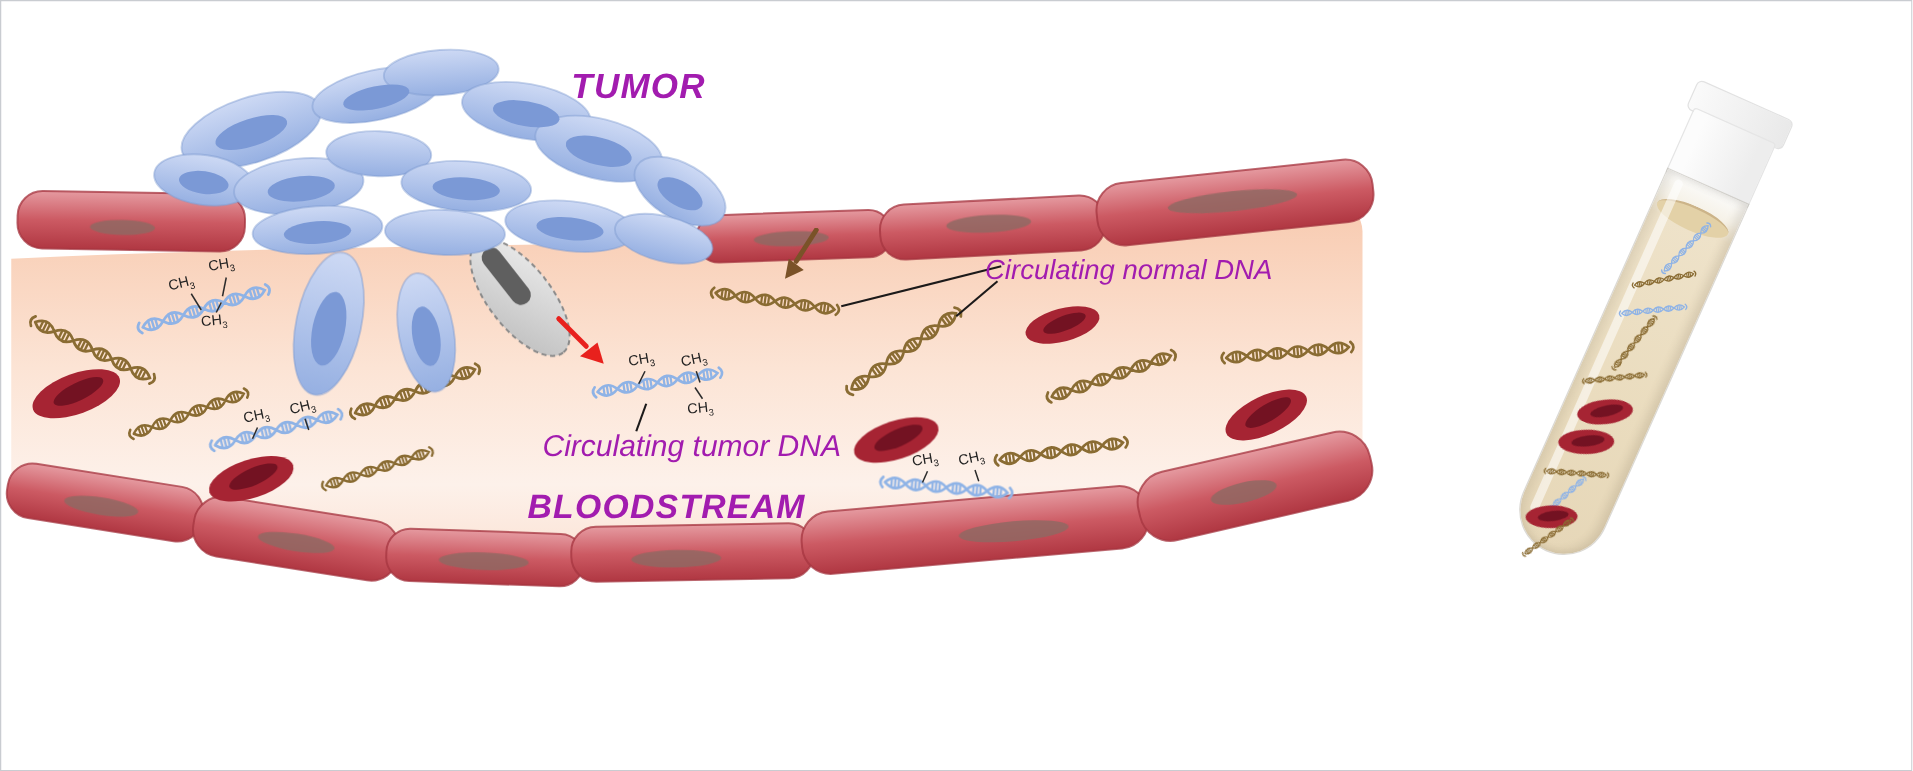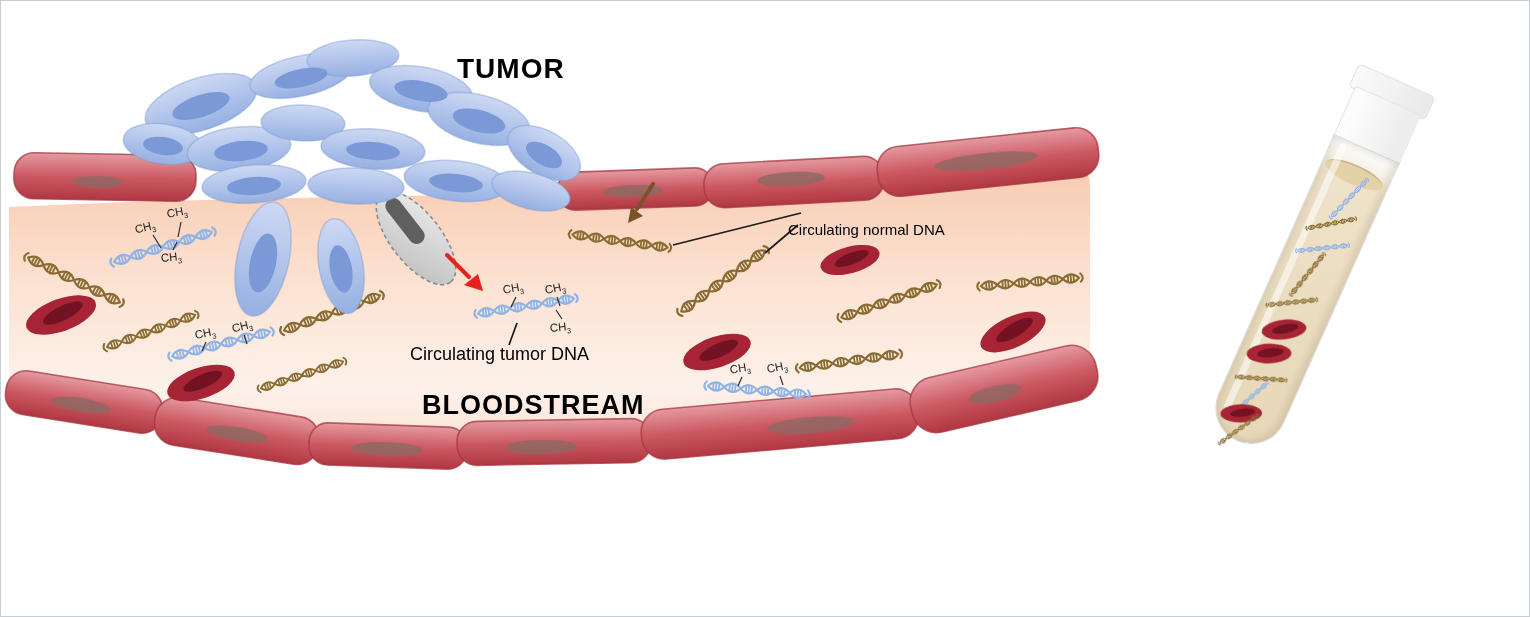--- a/index.html
+++ b/index.html
@@ -2,26 +2,26 @@
 <html><head>
 <meta charset="utf-8">
 <style>
   html,body{margin:0;padding:0;background:#ffffff;}
   .canvas{
     position:relative;width:1530px;height:617px;background:#ffffff;
     border:1px solid #c9ccd1;box-sizing:border-box;overflow:hidden;
     font-family:"Liberation Sans", sans-serif;color:#221f1f;
   }
   svg.scene{position:absolute;left:0;top:0;}
-  .label{position:absolute;white-space:nowrap;color:#000000;}
+  .label{position:absolute;white-space:nowrap;color:#a21caf;font-style:italic;}
   .caps{font-weight:bold;letter-spacing:1px;}
   .tumor-label{left:456px;top:52px;font-size:28px;}
   .bloodstream-label{left:421px;top:389px;font-size:27px;text-align:right;}
-  .normal-dna-label{left:787px;top:220px;font-size:15px;}
-  .tumor-dna-label{left:409px;top:343px;font-size:18px;}
+  .normal-dna-label{left:787px;top:202px;font-size:22px;}
+  .tumor-dna-label{left:433px;top:343px;font-size:24px;}
   .sample-label{left:1140px;top:496px;width:300px;text-align:center;
     font-size:27px;font-weight:bold;letter-spacing:0.5px;line-height:1.28;}
   .ch3{position:absolute;font-size:11.5px;color:#222;font-weight:500;}
   .ch3 sub{font-size:7.5px;}
   .dnaN{color:#8a6c33;}
   .dnaB{color:#8fb3e6;}
   
   .tube{position:absolute;left:1280px;top:62px;width:72px;height:395px;
         transform:rotate(24deg);transform-origin:50% 50%;}
   .tube .cap-lip{position:absolute;left:-6px;top:0;width:84px;height:26px;

